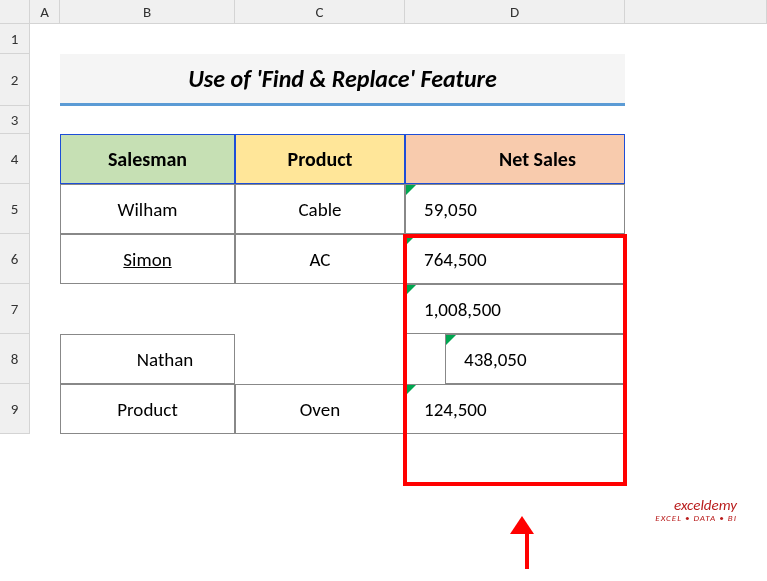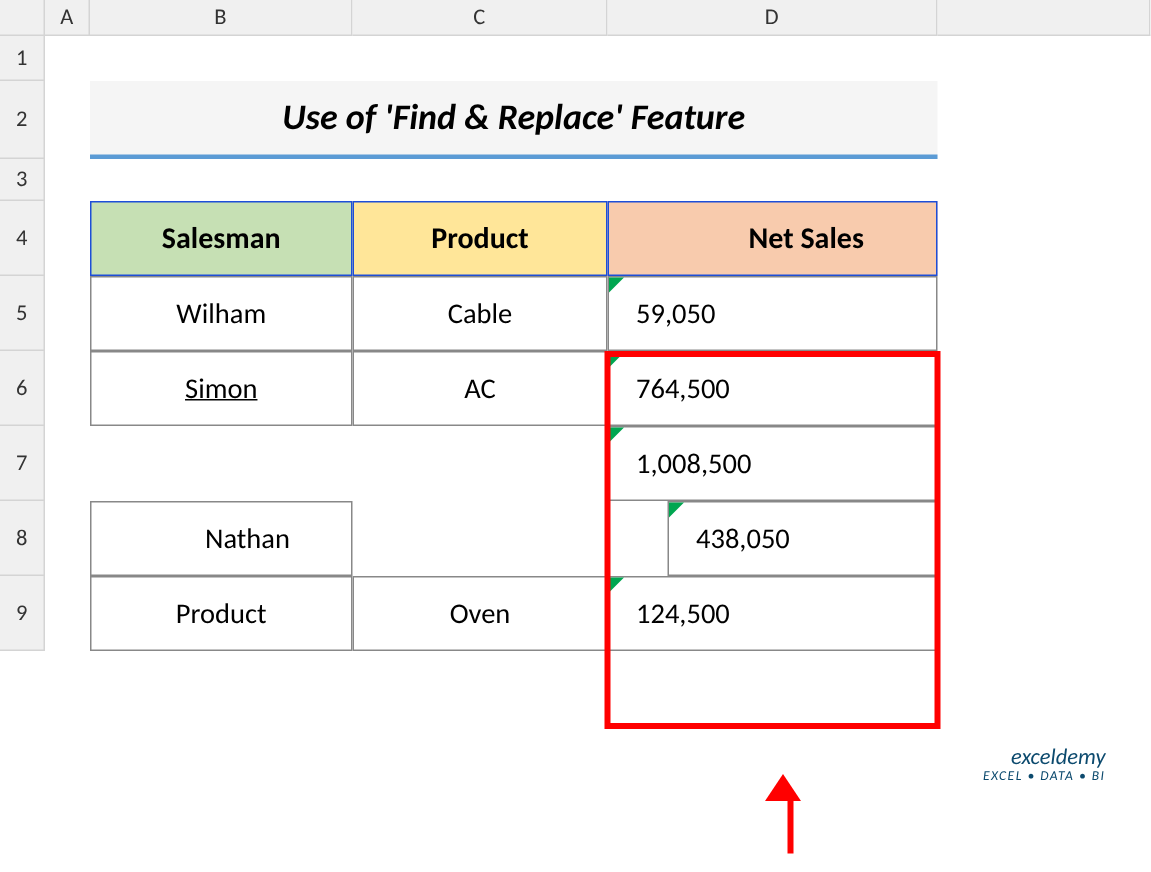--- a/index.html
+++ b/index.html
@@ -100,21 +100,21 @@
     .highlight-box {
       position: absolute;
       border: 4px solid #ff0000;
       pointer-events: none;
     }
     .watermark {
       position: absolute;
       right: 30px;
       bottom: 58px;
       font-size: 15px;
-      color: #0c4a6e;
+      color: #b91c1c;
       font-style: italic;
       text-align: right;
       line-height: 1.1;
     }
     .watermark .sub {
       font-size: 9px;
       letter-spacing: 1px;
     }
     .arrow {
       position: absolute;

